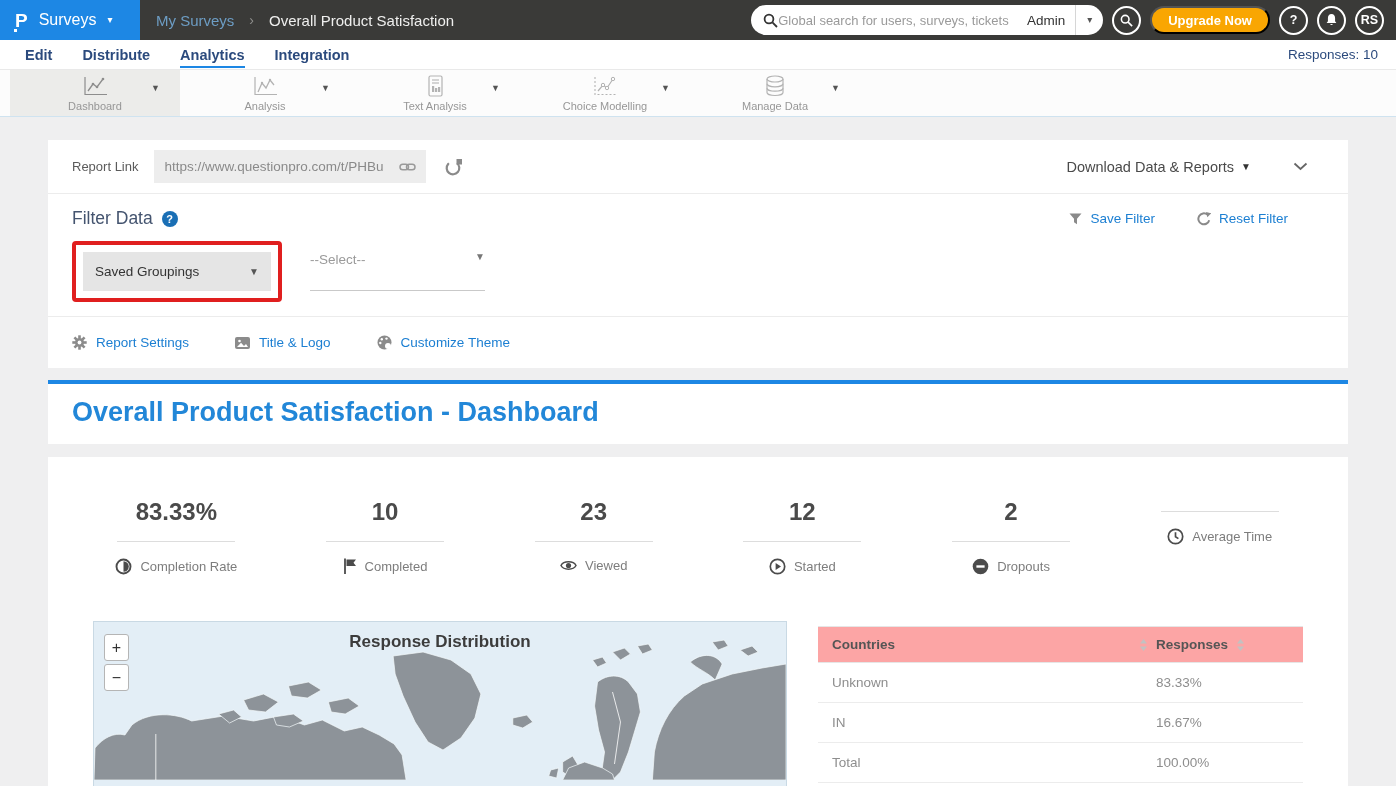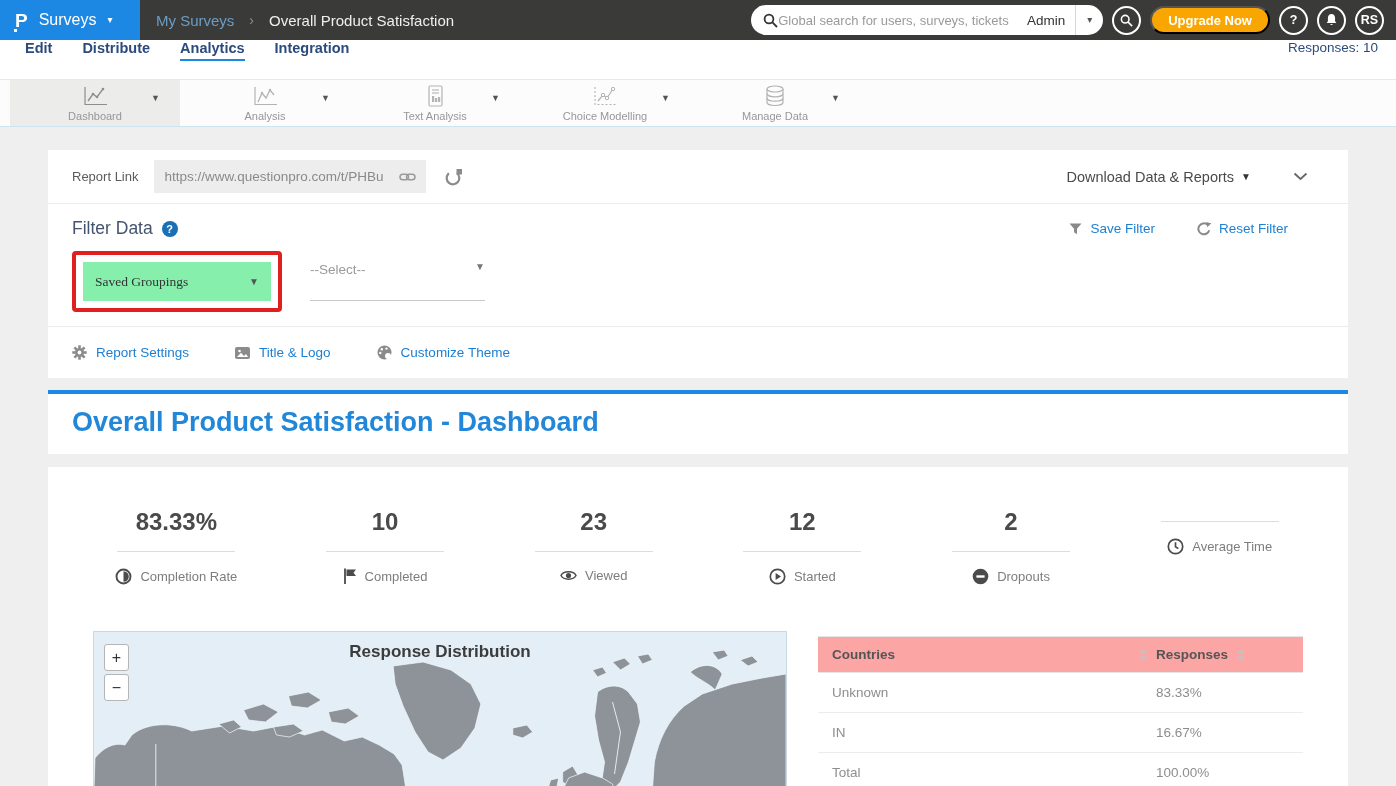--- a/index.html
+++ b/index.html
@@ -21,21 +21,21 @@
   .search-pill { width:352px; height:30px; background:#fff; border-radius:16px; display:flex; align-items:center; padding:0 0 0 12px; overflow:hidden; }
   .search-pill input { flex:1; border:none; outline:none; font-size:13px; color:#333; font-family:inherit; background:transparent; }
   .search-pill input::placeholder { color:#9a9a9a; }
   .pill-admin { font-size:13.5px; color:#333; padding-right:10px; }
   .pill-caret-seg { height:30px; border-left:1px solid #d6d6d6; display:flex; align-items:center; padding:0 11px; cursor:pointer; }
   .pill-caret-seg .caret { color:#555; }
   .circle-btn { width:29px; height:29px; border-radius:50%; border:2px solid #fff; color:#fff; display:flex; align-items:center; justify-content:center; font-weight:bold; font-size:12.5px; background:transparent; cursor:pointer; flex:0 0 auto; }
   .upgrade-btn { height:28px; padding:0 16px; border-radius:14px; background:#f9a602; color:#fff; font-weight:bold; font-size:13px; display:flex; align-items:center; cursor:pointer; }
 
   
-  .tabs-row { height:40px; background:#fff; display:flex; align-items:flex-start; padding:0 10px; border-bottom:1px solid #e9e9e9; }
+  .tabs-row { height:30px; background:#fff; display:flex; align-items:center; padding:0 10px; border-bottom:1px solid #e9e9e9; }
   .tab { padding:0 15px; font-size:14.5px; color:#2b4a7d; font-weight:600; cursor:pointer; }
   .tab.active span { border-bottom:2px solid #1d87e4; padding-bottom:3px; }
   .responses-count { margin-left:auto; padding-right:8px; font-size:13.5px; color:#2b4a7d; }
 
   
   .toolbar { height:47px; background:#fcfcfc; border-bottom:1px solid #cfe3f0; display:flex; padding-left:10px; }
   .tool-item { width:170px; position:relative; display:flex; flex-direction:column; align-items:center; justify-content:center; gap:3px; cursor:pointer; }
   .tool-item.active { background:#ececea; }
   .tool-label { font-size:11px; color:#979797; }
   .tool-caret { position:absolute; right:20px; top:13px; font-size:9px; color:#555; }
@@ -55,21 +55,21 @@
   .collapse-btn { margin-left:42px; margin-right:16px; cursor:pointer; display:flex; }
 
   .filter-section { padding:14px 24px 0; }
   .filter-head { display:flex; align-items:center; }
   .filter-title { font-size:17.5px; font-weight:normal; color:#44546f; }
   .help-bub { width:16px; height:16px; border-radius:50%; background:#1a6fb5; color:#fff; font-size:11px; font-weight:bold; display:flex; align-items:center; justify-content:center; margin-left:9px; cursor:pointer; }
   .filter-actions { margin-left:auto; display:flex; gap:42px; padding-right:36px; }
   .f-action { display:flex; align-items:center; gap:8px; font-size:13.5px; color:#1c7fd2; cursor:pointer; }
   .filter-row { display:flex; align-items:center; margin-top:12px; }
   .red-box { border:4px solid #e01f1f; border-radius:4px; padding:7px; }
-  .select-gray { width:188px; height:39px; background:#86efac; display:flex; align-items:center; padding:6px 12px; font-size:13.5px; color:#333; cursor:pointer;font-family:Liberation Serif, serif; }
+  .select-gray { width:188px; height:39px; background:#e5e5e5; display:flex; align-items:center; padding:6px 12px; font-size:13.5px; color:#333; cursor:pointer; }
   .select-gray .caret { margin-left:auto; color:#555; }
   .select-line { width:175px; height:39px; margin-left:28px; border-bottom:1px solid #c9c9c9; display:flex; align-items:flex-start; font-size:13.5px; color:#9a9a9a; cursor:pointer; }
   .select-line .caret { margin-left:auto; color:#777; }
   .links-row { display:flex; align-items:center; height:52px; padding:0 24px; gap:46px; border-top:1px solid #ececec; margin-top:14px; }
   .q-link { display:flex; align-items:center; gap:9px; font-size:13.5px; color:#1c7fd2; cursor:pointer; }
 
   .title-panel { margin-top:12px; border-top:4px solid #1d87e4; padding:13px 24px 16px; }
   .page-title { color:#2287d8; font-size:27px; font-weight:600; }
 
   .stats-panel { margin-top:13px; padding-top:40px; padding-bottom:320px; }

